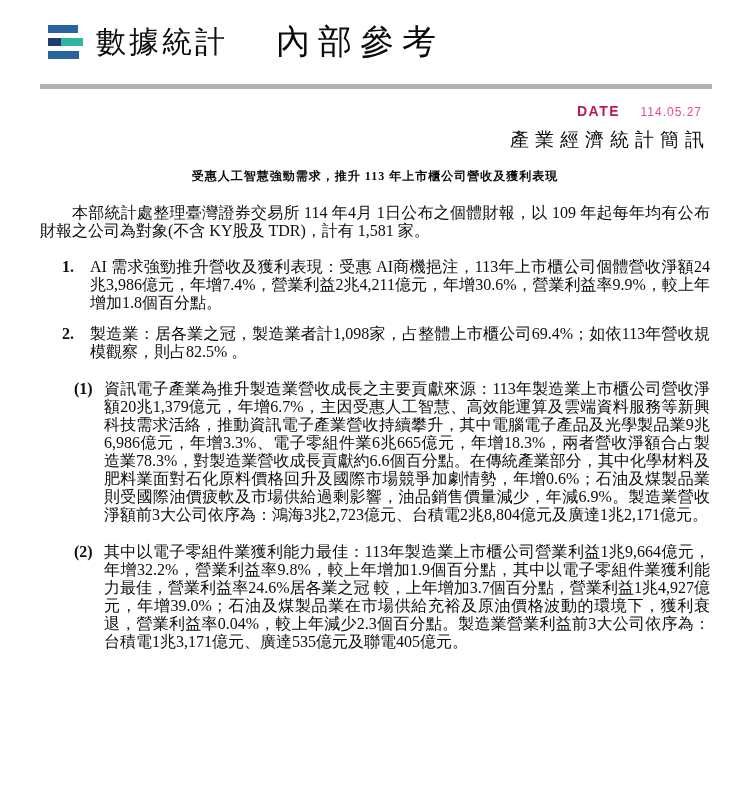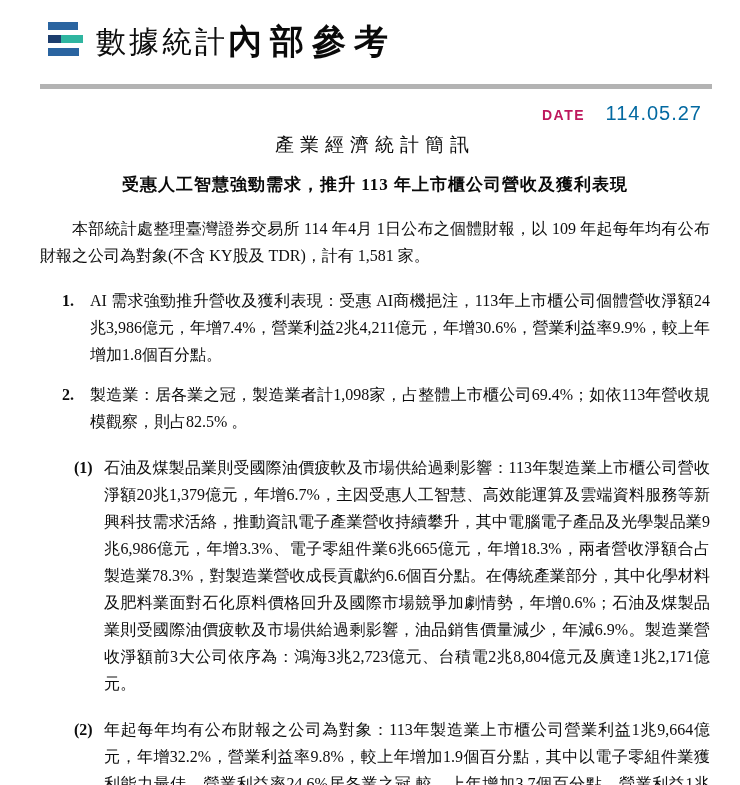--- a/index.html
+++ b/index.html
@@ -9,62 +9,62 @@
     color: #111111;
     overflow: hidden;
   }
 
   
   .masthead {
     display: flex; align-items: center;
     padding: 16px 40px 0 48px;
     height: 52px;
   }
-  .brand { display: flex; }
+  .brand { display: flex; align-items: center; }
   .logo {
     width: 36px; height: 34px;
     display: flex; flex-direction: column; justify-content: space-between;
     margin-right: 12px;
   }
   .logo .bar-top    { height: 8px; width: 30px; }
   .logo .bar-mid    { height: 8px; display: flex; }
   .logo .seg-navy   { width: 13px; height: 8px; }
   .logo .seg-teal   { width: 22px; height: 8px; }
   .logo .bar-bottom { height: 8px; width: 31px; }
   .brand-text {
     font-size: 30px; letter-spacing: 3px; color: #0d0d0d;
     white-space: nowrap;
   }
   .classification {
-    font-size: 34px; font-weight: 700; letter-spacing: 8px;
-    color: #0a0a0a; white-space: nowrap;
+    font-size: 34px; font-weight: 400; letter-spacing: 8px;
+    margin-left: 48px; color: #0a0a0a; white-space: nowrap;
   }
 
   
   .rule { height: 5px; background: #b3b3b3; margin: 16px 28px 0 40px; }
   .date-row {
     text-align: right; padding-right: 38px; margin-top: 13px;
     font-family: "Liberation Sans", "DejaVu Sans", sans-serif;
     white-space: nowrap;
   }
   .date-label { font-size: 14px; font-weight: bold; color: #be185d; letter-spacing: 1.5px; }
-  .date-value { font-size: 20px; color: #0369a1; margin-left: 16px; letter-spacing: 1px; }
+  .date-value { font-size: 12px; color: #ec4899; margin-left: 16px; letter-spacing: 1px; }
 
   
   .doc-title {
-    text-align: center; font-size: 19px; font-weight: normal;
+    text-align: right; font-size: 19px; font-weight: normal;
     letter-spacing: 6px; margin: 7px 0 0 0; color: #0d0d0d;
   }
   .headline {
-    text-align: center; font-size: 17px; font-weight: bold;
+    text-align: center; font-size: 12px; font-weight: bold;
     letter-spacing: 1px; margin: 15px 20px 0 20px; color: #0a0a0a;
   }
   main { display: block; padding: 0 30px 0 40px; }
   .para {
-    font-size: 16px; line-height: 27px; text-align: justify;
+    font-size: 16px; line-height: 18px; text-align: justify;
     margin: 0; color: #0d0d0d;
   }
   .intro { margin-top: 19px; text-indent: 32px; }
   .item    { position: relative; padding-left: 50px; margin-top: 18px; }
   .item-num { position: absolute; left: 22px; top: 0; font-weight: bold; }
   .item--tight { margin-top: 13px; }
   .subitem { position: relative; padding-left: 64px; margin-top: 19px; }
   .subitem-num { position: absolute; left: 34px; top: 0; font-weight: bold; }
   .lead { font-weight: normal; }
 </style>
@@ -106,22 +106,22 @@
       <span class="lead">AI 需求強勁推升營收及獲利表現：</span><span>受惠 AI商機挹注，113年上市櫃公司個體營收淨額24兆3,986億元，年增7.4%，營業利益2兆4,211億元，年增30.6%，營業利益率9.9%，較上年增加1.8個百分點。</span>
     </div>
 
     <div class="para item item--tight">
       <span class="item-num">2.</span>
       <span class="lead">製造業：</span><span>居各業之冠，製造業者計1,098家，占整體上市櫃公司69.4%；如依113年營收規模觀察，則占82.5% 。</span>
     </div>
 
     <div class="para subitem">
       <span class="subitem-num">(1)</span>
-      <span class="lead">石油及煤製品業則受國際油價疲軟及市場供給過剩影響：</span><span>113年製造業上市櫃公司營收淨額20兆1,379億元，年增6.7%，主因受惠人工智慧、高效能運算及雲端資料服務等新興科技需求活絡，推動資訊電子產業營收持續攀升，其中電腦電子產品及光學製品業9兆6,986億元，年增3.3%、電子零組件業6兆665億元，年增18.3%，兩者營收淨額合占製造業78.3%，對製造業營收成長貢獻約6.6個百分點。在傳統產業部分，其中化學材料及肥料業面對石化原料價格回升及國際市場競爭加劇情勢，年增0.6%；石油及煤製品業則受國際油價疲軟及市場供給過剩影響，油品銷售價量減少，年減6.9%。製造業營收淨額前3大公司依序為：鴻海3兆2,723億元、台積電2兆8,804億元及廣達1兆2,171億元。</span>
+      <span class="lead">資訊電子產業為推升製造業營收成長之主要貢獻來源：</span><span>113年製造業上市櫃公司營收淨額20兆1,379億元，年增6.7%，主因受惠人工智慧、高效能運算及雲端資料服務等新興科技需求活絡，推動資訊電子產業營收持續攀升，其中電腦電子產品及光學製品業9兆6,986億元，年增3.3%、電子零組件業6兆665億元，年增18.3%，兩者營收淨額合占製造業78.3%，對製造業營收成長貢獻約6.6個百分點。在傳統產業部分，其中化學材料及肥料業面對石化原料價格回升及國際市場競爭加劇情勢，年增0.6%；石油及煤製品業則受國際油價疲軟及市場供給過剩影響，油品銷售價量減少，年減6.9%。製造業營收淨額前3大公司依序為：鴻海3兆2,723億元、台積電2兆8,804億元及廣達1兆2,171億元。</span>
     </div>
 
     <div class="para subitem">
       <span class="subitem-num">(2)</span>
-      <span class="lead">年起每年均有公布財報之公司為對象：</span><span>113年製造業上市櫃公司營業利益1兆9,664億元，年增32.2%，營業利益率9.8%，較上年增加1.9個百分點，其中以電子零組件業獲利能力最佳，營業利益率24.6%居各業之冠 較，上年增加3.7個百分點，營業利益1兆4,927億元，年增39.0%；石油及煤製品業在市場供給充裕及原油價格波動的環境下，獲利衰退，營業利益率0.04%，較上年減少2.3個百分點。製造業營業利益前3大公司依序為：台積電1兆3,171億元、廣達535億元及聯電405億元。</span>
+      <span class="lead">其中以電子零組件業獲利能力最佳：</span><span>113年製造業上市櫃公司營業利益1兆9,664億元，年增32.2%，營業利益率9.8%，較上年增加1.9個百分點，其中以電子零組件業獲利能力最佳，營業利益率24.6%居各業之冠 較，上年增加3.7個百分點，營業利益1兆4,927億元，年增39.0%；石油及煤製品業在市場供給充裕及原油價格波動的環境下，獲利衰退，營業利益率0.04%，較上年減少2.3個百分點。製造業營業利益前3大公司依序為：台積電1兆3,171億元、廣達535億元及聯電405億元。</span>
     </div>
   </main>
 
 </div>
 
 </body></html>

